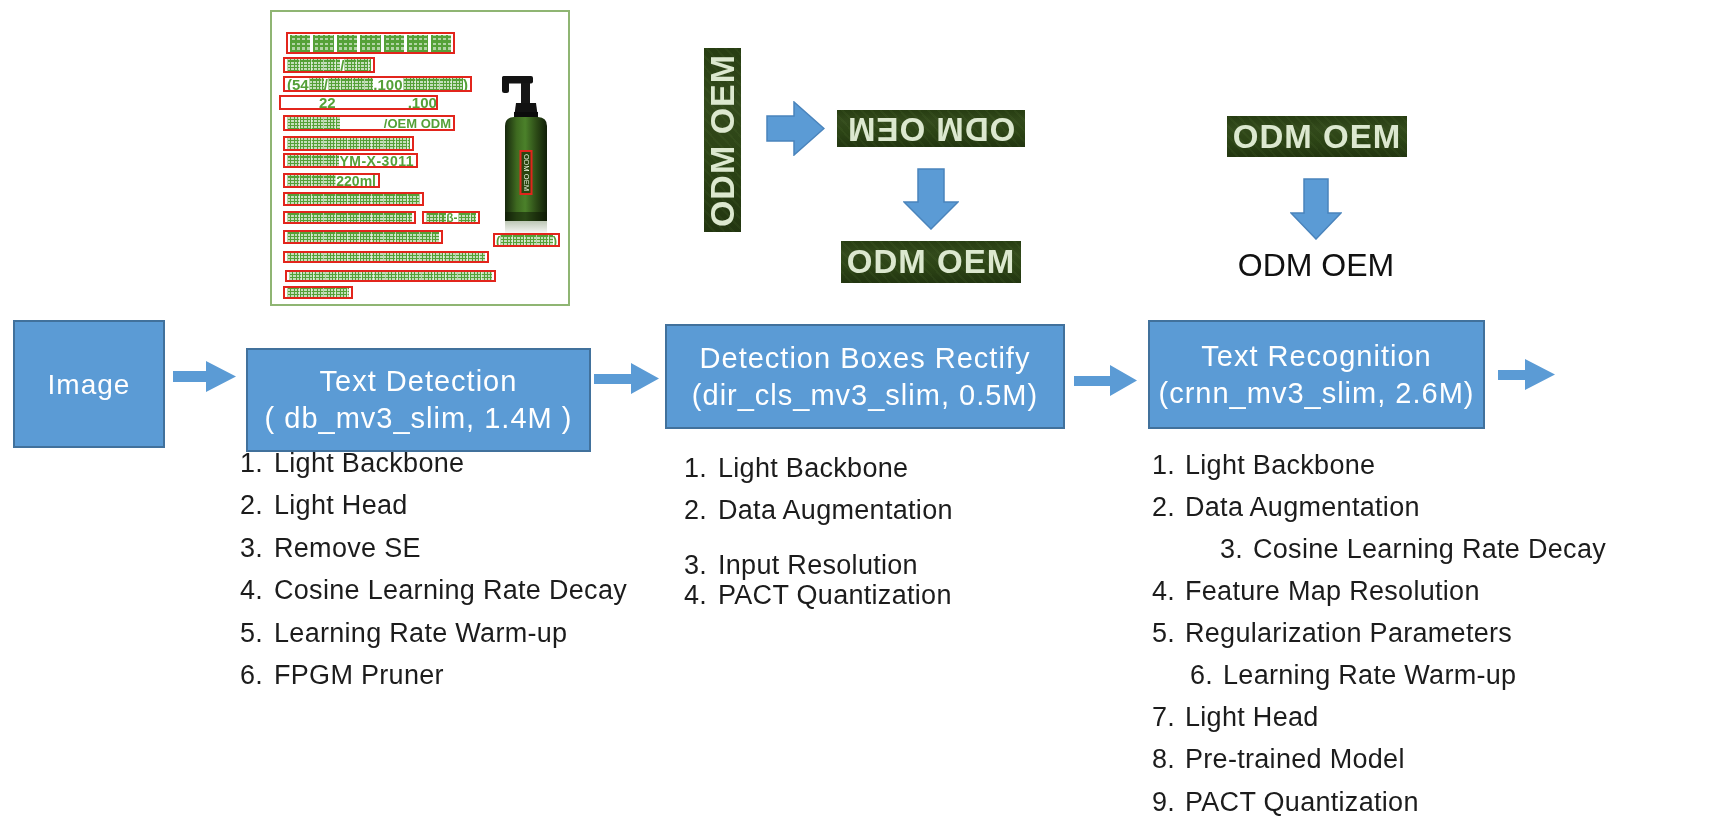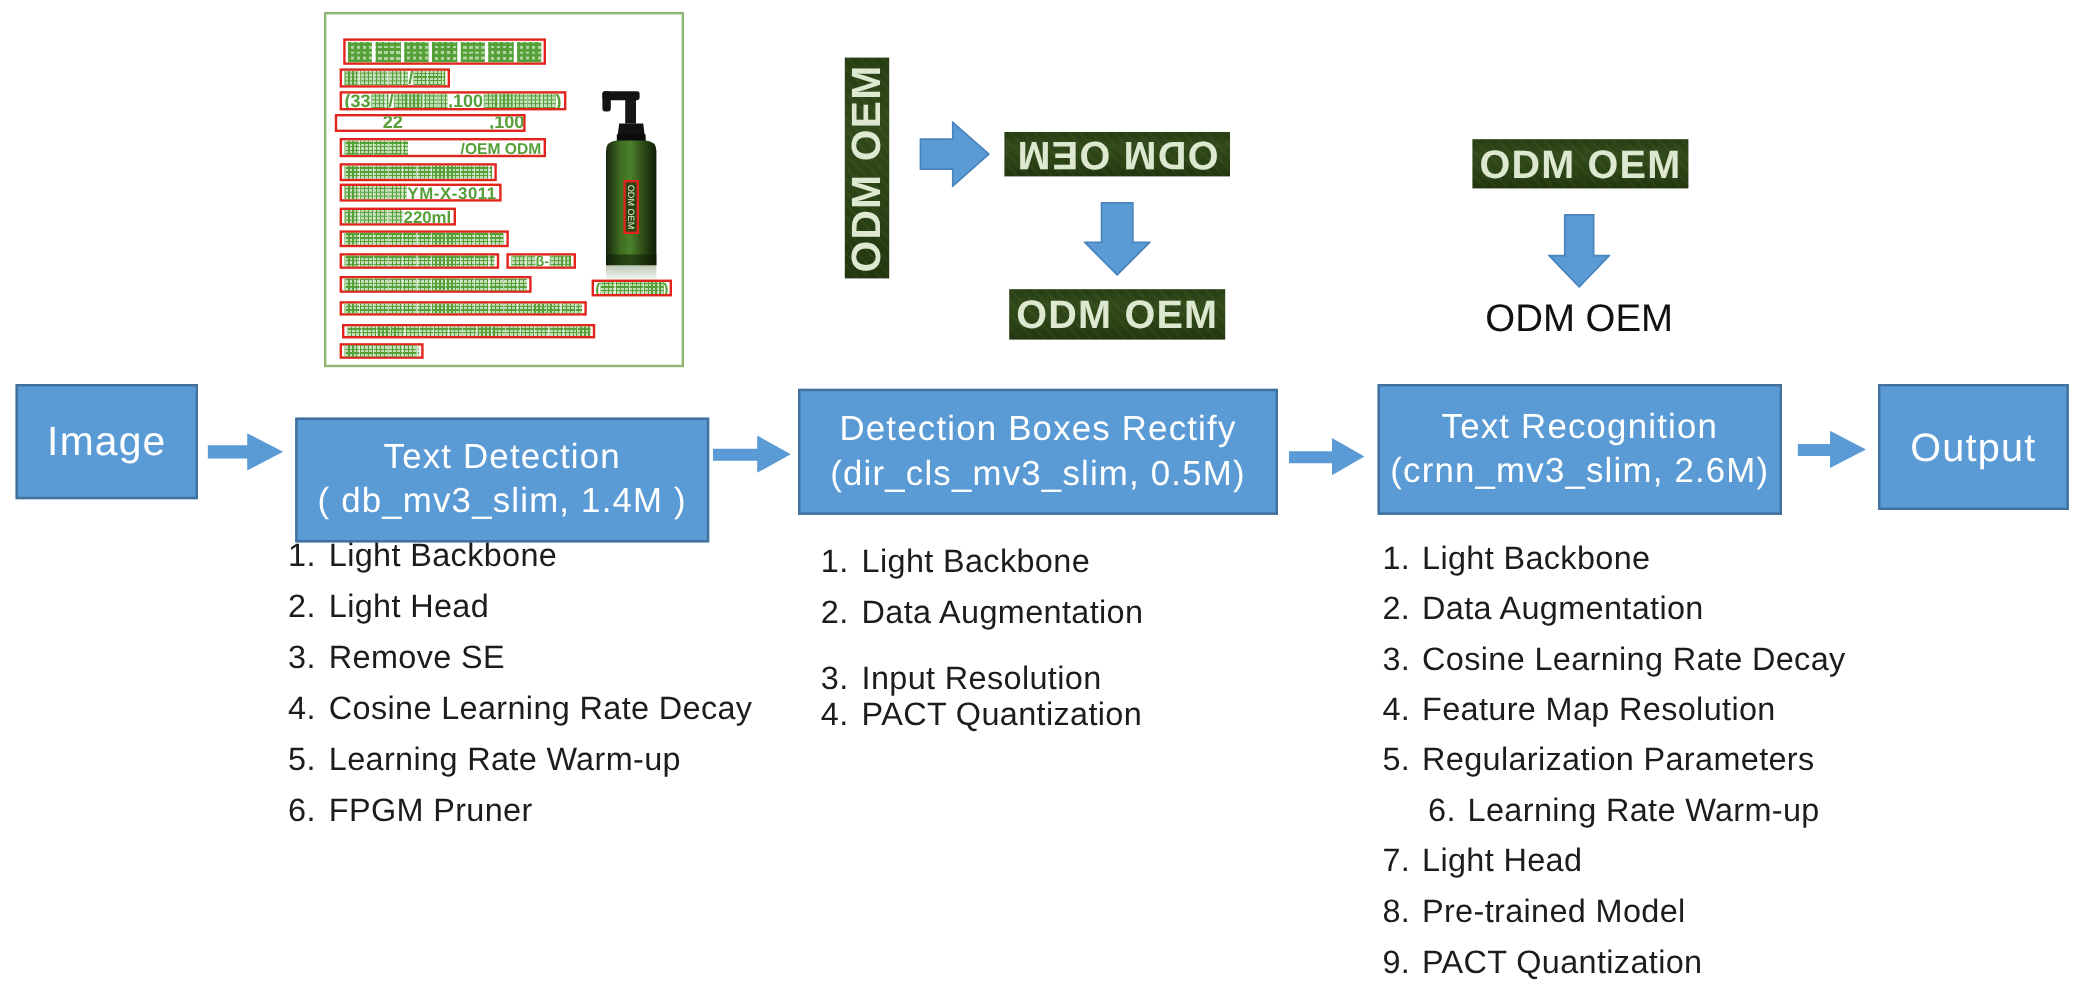--- a/index.html
+++ b/index.html
@@ -48,21 +48,21 @@
         <span class="zhT"></span>
         <span class="zhT"></span>
         <span class="zhT"></span>
     </div>
     <div class="rl" style="left:11px;top:45px;width:92px;height:16px;">
       <span class="zh" style="flex:48 48 0;"></span>
         <span class="lat">/</span>
         <span class="zh" style="flex:24 24 0;"></span>
     </div>
     <div class="rl" style="left:11px;top:64px;width:189px;height:16px;">
-      <span class="lat">(33</span>
+      <span class="lat">(54</span>
         <span class="zh" style="flex:12 12 0;"></span>
         <span class="lat">/</span>
         <span class="zh" style="flex:36 36 0;"></span>
         <span class="lat">,100</span>
         <span class="zh" style="flex:48 48 0;"></span>
         <span class="lat">)</span>
     </div>
     <div class="rl" style="left:7px;top:83px;width:159px;height:15px;gap:36px;">
       <span class="zh" style="flex:24 24 0;"></span>
         <span class="lat">22</span>
@@ -160,21 +160,21 @@
     <polygon points="15,1 41,1 41,34 55,34 28,61 1,34 15,34" fill="#5b9bd5" stroke="#4a84bc" stroke-width="1.5"></polygon>
   </svg>
   <div class="gbox" style="left:841px;top:241px;width:180px;height:42px;">ODM OEM</div>
 
   <div class="gbox" style="left:1227px;top:116px;width:180px;height:41px;">ODM OEM</div>
   <svg class="abs" style="left:1290px;top:178px;" width="52" height="62" viewBox="0 0 52 62">
     <polygon points="14,1 38,1 38,35 51,35 26,61 1,35 14,35" fill="#5b9bd5" stroke="#4a84bc" stroke-width="1.5"></polygon>
   </svg>
   <div class="abs" style="left:1236px;top:247px;width:160px;text-align:center;font-size:32px;color:#111;white-space:nowrap;">ODM OEM</div>
 
-  <div class="fbox" style="left:13px;top:320px;width:152px;height:96px;font-size:34px;">Image</div>
+  <div class="fbox" style="left:13px;top:320px;width:152px;height:128px;font-size:28px;">Image</div>
   <svg class="abs" style="left:173px;top:361px;" width="64" height="31" viewBox="0 0 64 31">
     <polygon points="0,10 33,10 33,0 63,15.5 33,31 33,21 0,21" fill="#5b9bd5"></polygon>
   </svg>
   <div class="fbox" style="left:246px;top:324px;width:345px;height:104px;margin-top:24px;">
     <div>Text Detection</div>
       <div>( db_mv3_slim, 1.4M )</div>
   </div>
   <svg class="abs" style="left:594px;top:363px;" width="66" height="31" viewBox="0 0 66 31">
     <polygon points="0,11 37,11 37,0 65,15.5 37,31 37,21 0,21" fill="#5b9bd5"></polygon>
   </svg>
@@ -185,37 +185,36 @@
   <svg class="abs" style="left:1074px;top:365px;" width="64" height="31" viewBox="0 0 64 31">
     <polygon points="0,11 36,11 36,0 63,15.5 36,31 36,21 0,21" fill="#5b9bd5"></polygon>
   </svg>
   <div class="fbox" style="left:1148px;top:320px;width:337px;height:109px;">
     <div>Text Recognition</div>
       <div>(crnn_mv3_slim, 2.6M)</div>
   </div>
   <svg class="abs" style="left:1498px;top:359px;" width="58" height="31" viewBox="0 0 58 31">
     <polygon points="0,11 27,11 27,0 57,15.5 27,31 27,21 0,21" fill="#5b9bd5"></polygon>
   </svg>
-  <div class="fbox" style="left:1565px;top:320px;width:159px;height:105px;font-size:33px;">Output</div>
 
   <div class="li" style="left:240px;top:448px;"><span class="n" style="width:34px;">1.</span>Light Backbone</div>
   <div class="li" style="left:240px;top:490px;"><span class="n" style="width:34px;">2.</span>Light Head</div>
   <div class="li" style="left:240px;top:533px;"><span class="n" style="width:34px;">3.</span>Remove SE</div>
   <div class="li" style="left:240px;top:575px;"><span class="n" style="width:34px;">4.</span>Cosine Learning Rate Decay</div>
   <div class="li" style="left:240px;top:618px;"><span class="n" style="width:34px;">5.</span>Learning Rate Warm-up</div>
   <div class="li" style="left:240px;top:660px;"><span class="n" style="width:34px;">6.</span>FPGM Pruner</div>
 
   <div class="li" style="left:684px;top:453px;"><span class="n" style="width:34px;">1.</span>Light Backbone</div>
   <div class="li" style="left:684px;top:495px;"><span class="n" style="width:34px;">2.</span>Data Augmentation</div>
   <div class="li" style="left:684px;top:538px;margin-top:12px;"><span class="n" style="width:34px;">3.</span>Input Resolution</div>
   <div class="li" style="left:684px;top:580px;"><span class="n" style="width:34px;">4.</span>PACT Quantization</div>
 
   <div class="li" style="left:1152px;top:450px;"><span class="n" style="width:33px;">1.</span>Light Backbone</div>
   <div class="li" style="left:1152px;top:492px;"><span class="n" style="width:33px;">2.</span>Data Augmentation</div>
-  <div class="li" style="left:1152px;top:534px;"><span class="n" style="width:33px;">3.</span>Cosine Learning Rate Decay</div>
+  <div class="li" style="left:1220px;top:534px;"><span class="n" style="width:33px;">3.</span>Cosine Learning Rate Decay</div>
   <div class="li" style="left:1152px;top:576px;"><span class="n" style="width:33px;">4.</span>Feature Map Resolution</div>
   <div class="li" style="left:1152px;top:618px;"><span class="n" style="width:33px;">5.</span>Regularization Parameters</div>
   <div class="li" style="left:1190px;top:660px;"><span class="n" style="width:33px;">6.</span>Learning Rate Warm-up</div>
   <div class="li" style="left:1152px;top:702px;"><span class="n" style="width:33px;">7.</span>Light Head</div>
   <div class="li" style="left:1152px;top:744px;"><span class="n" style="width:33px;">8.</span>Pre-trained Model</div>
   <div class="li" style="left:1152px;top:787px;"><span class="n" style="width:33px;">9.</span>PACT Quantization</div>
 
 </div>
 
 </body></html>

